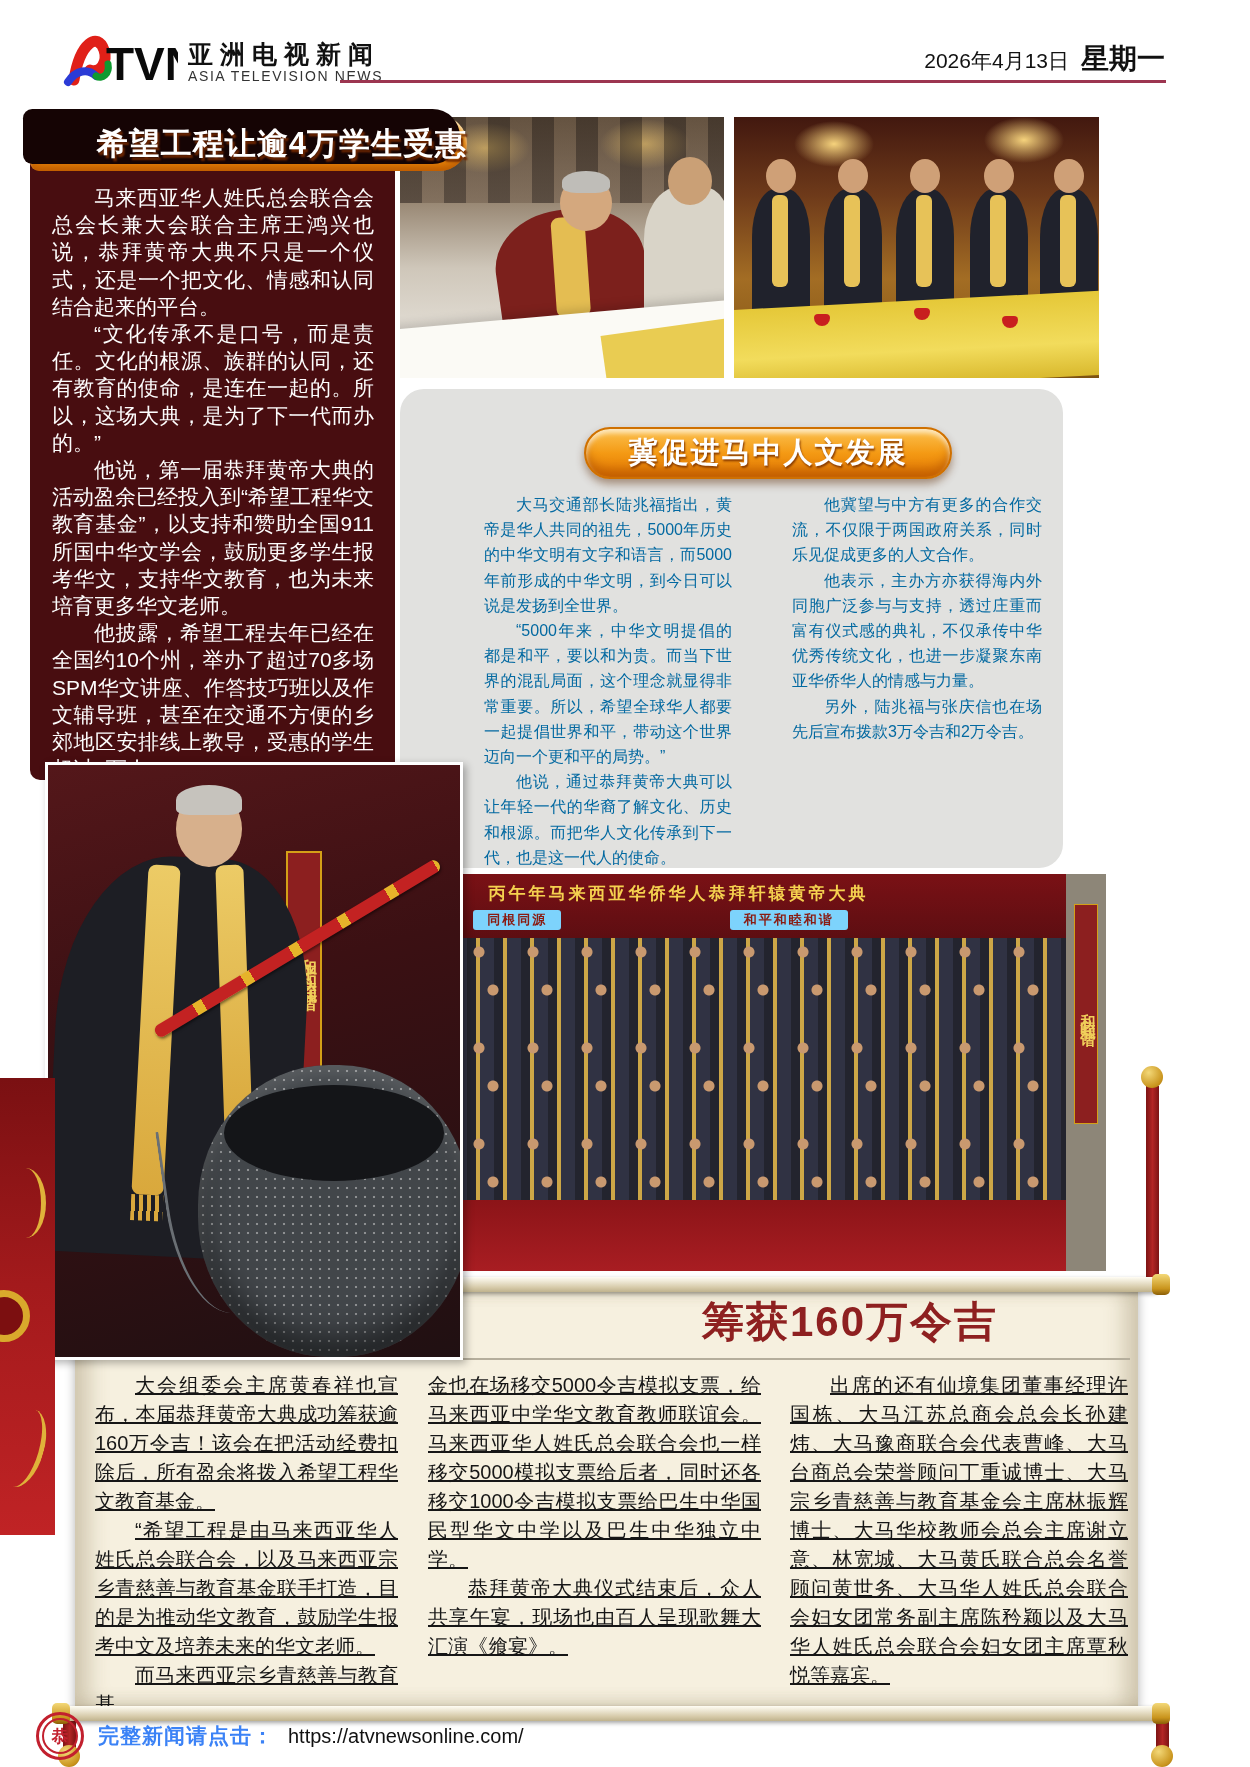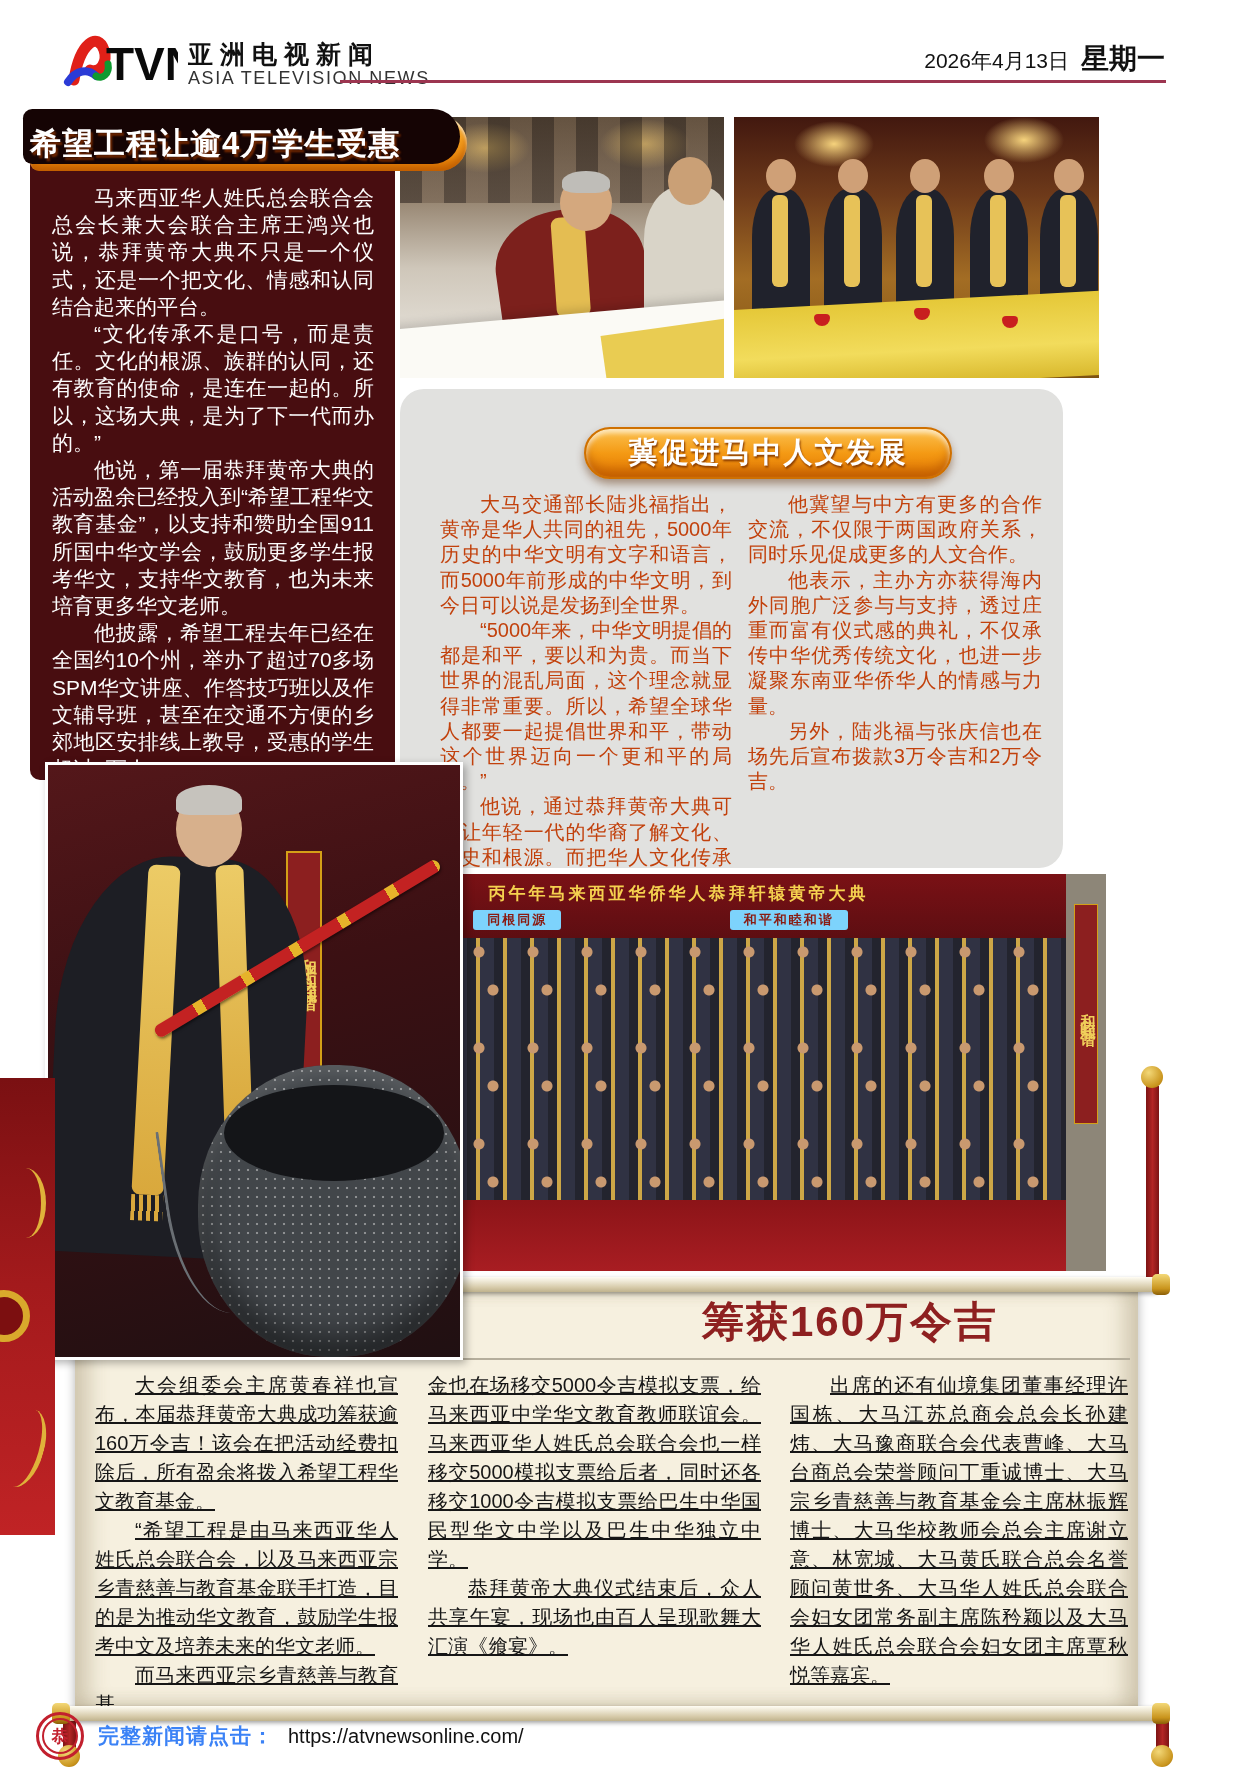--- a/index.html
+++ b/index.html
@@ -2,30 +2,30 @@
 <html><head>
 <meta charset="utf-8">
 <style>
   * { margin:0; padding:0; box-sizing:border-box; }
   body { background:#888; font-family:"Liberation Sans","DejaVu Sans",sans-serif; }
   .page { position:relative; width:1250px; height:1767px; margin:0 auto; background:#ffffff; overflow:hidden; }
 
   
   .logo-svg { position:absolute; left:60px; top:28px; width:118px; height:62px; }
   .logo-cn { position:absolute; left:188px; top:38px; font-size:25px; font-weight:bold; letter-spacing:7px; color:#111; }
-  .logo-en { position:absolute; left:188px; top:68px; font-size:18px; letter-spacing:1.6px; color:#333; }
+  .logo-en { position:absolute; left:188px; top:68px; font-size:14px; letter-spacing:1.6px; color:#333; }
   .header-rule { position:absolute; left:340px; top:80px; width:826px; height:3px; background:#9c3550; }
   .dateline { position:absolute; right:85px; top:40px; display:flex; align-items:baseline; gap:12px; }
   .date-txt { font-size:21px; color:#111; }
   .weekday-txt { font-size:28px; font-weight:bold; color:#111; }
 
   
   .banner1 { position:absolute; left:30px; top:116px; width:437px; height:55px; z-index:6;
     background:linear-gradient(180deg,#fdc554 0%,#f7a01e 45%,#e87d00 100%);
-    border-radius:10px 30px 30px 10px; display:flex; align-items:center; justify-content:flex-start;
+    border-radius:10px 30px 30px 10px; display:flex; align-items:center; justify-content:flex-end;
     box-shadow:inset 0 3px 3px rgba(255,255,255,.6), inset 0 -6px 8px rgba(150,60,0,.5); }
   .banner1::before { content:""; position:absolute; left:-7px; top:-7px; width:100%; height:100%;
     background:#150404; border-radius:10px 30px 30px 10px; z-index:-1; }
   .banner1 span { font-size:31px; font-weight:bold; color:#fff; letter-spacing:1px;
     text-shadow:2px 3px 2px #6e2600; }
 
   
   .maroon-panel { position:absolute; left:30px; top:128px; width:365px; height:652px;
     background:#480d10; border-radius:0 0 10px 10px; z-index:1; }
   .left-col { position:absolute; left:52px; top:184px; width:322px; z-index:2; }
@@ -63,21 +63,21 @@
 
   
   .gray-panel { position:absolute; left:400px; top:389px; width:663px; height:479px;
     background:#e1e1df; border-radius:24px; z-index:1; }
   .banner2 { position:absolute; left:584px; top:427px; width:368px; height:52px; z-index:3;
     background:linear-gradient(180deg,#fcc250 0%,#f49a14 50%,#e27600 100%);
     border:2px solid #cf7000; border-radius:28px; display:flex; align-items:center; justify-content:center;
     box-shadow:0 5px 8px rgba(90,40,0,.45), inset 0 4px 5px rgba(255,255,255,.65), inset 0 -8px 10px rgba(150,60,0,.4); }
   .banner2 span { font-size:29px; font-weight:bold; color:#fff; letter-spacing:2px; text-shadow:1px 2px 2px #8a3c00; }
   .mid-col { position:absolute; top:492px; z-index:2; }
-  .mid-col p { font-size:20px; line-height:25.2px; color:#c2410c; text-align:justify; text-indent:2em; }
+  .mid-col p { font-size:16px; line-height:25.2px; color:#0369a1; text-align:justify; text-indent:2em;margin-left:44px; }
   .mid-col1 { left:440px; width:292px; }
   .mid-col2 { left:748px; width:294px; }
 
   
   .photoG { left:248px; top:871px; width:861px; height:403px; background:#3c1114; z-index:2; }
   .photoG .topband { position:absolute; left:0; top:0; width:100%; height:64px; background:linear-gradient(180deg,#7a1115,#5d0e12); }
   .photoG .gbanner { position:absolute; left:0; top:8px; width:100%; text-align:center; font-size:17px; font-weight:bold;
     color:#f5d14f; letter-spacing:3px; }
   .photoG .ribbon { position:absolute; top:36px; height:20px; padding:0 14px; background:#7dd3fc; color:#8a1a10;
     font-size:13px; font-weight:bold; line-height:20px; border-radius:3px; letter-spacing:2px; }

